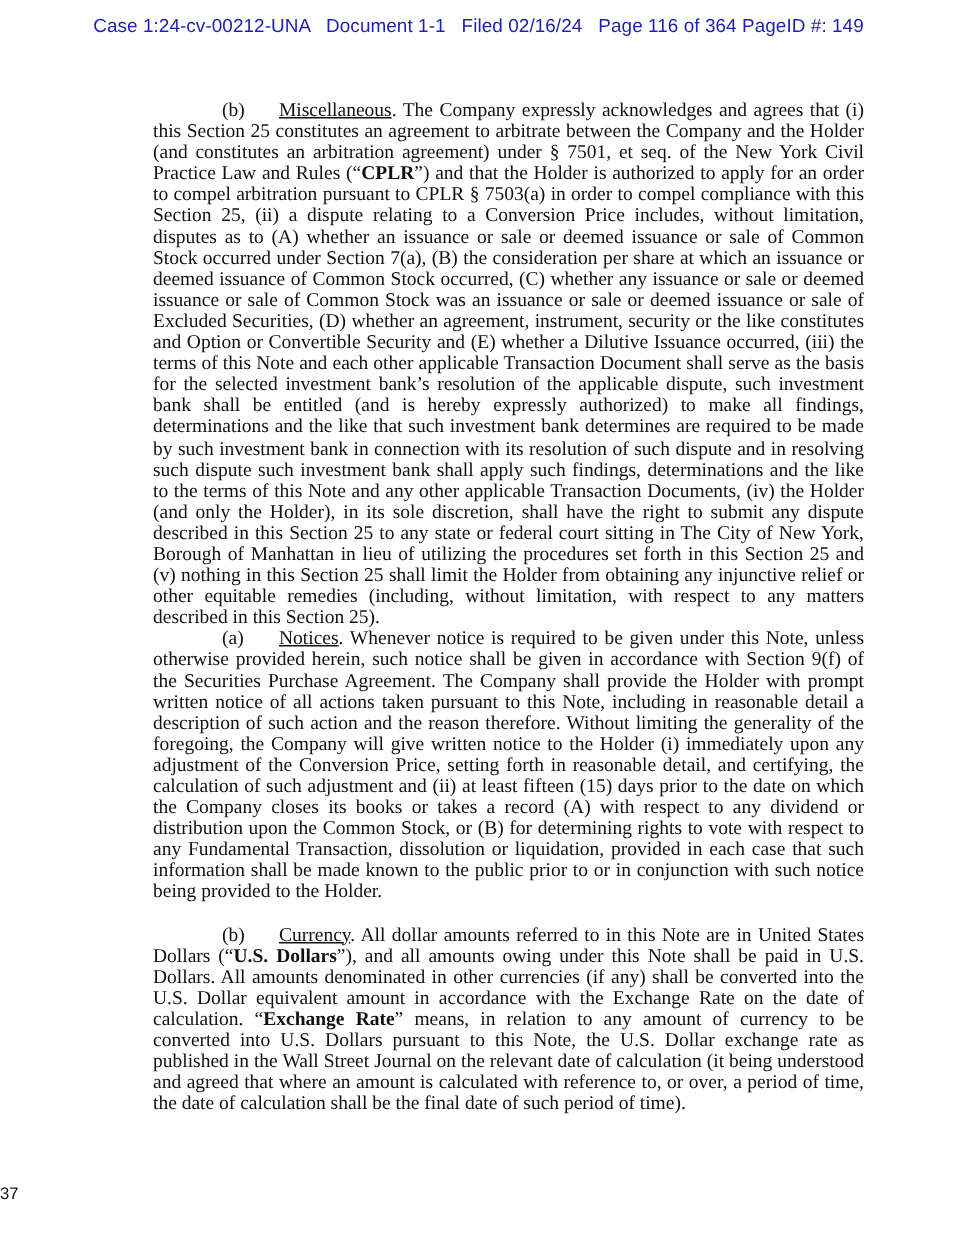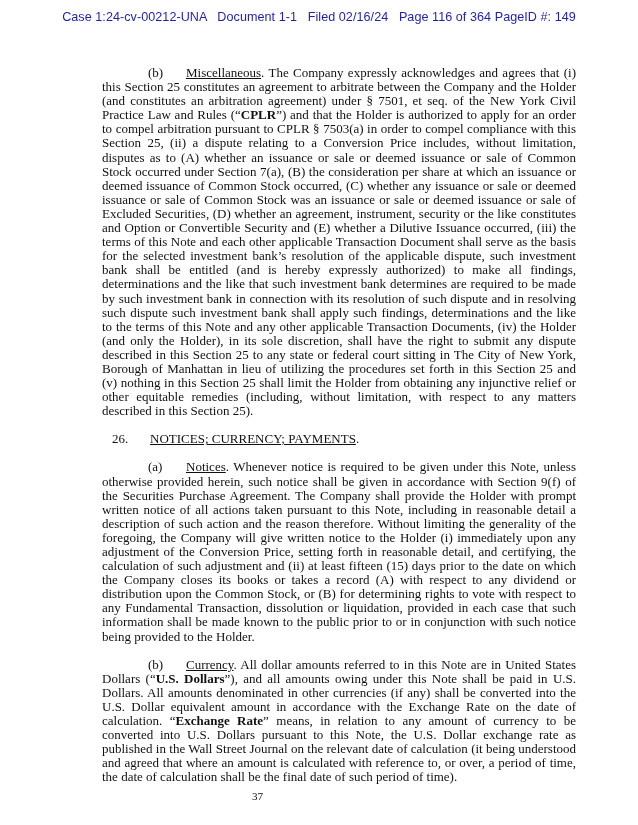--- a/index.html
+++ b/index.html
@@ -15,34 +15,33 @@
     color: #111; text-align: justify;
   }
   .para { margin: 0; text-indent: 46px; }
   .para .sub { display: inline-block; width: 38px; text-indent: 0; }
   .heading { margin: 14px 0 14px 10px; text-indent: 0; }
   .heading .num { display: inline-block; width: 38px; }
   .gap { height: 14px; }
   u { text-decoration: underline; }
   b { font-weight: bold; }
   .pagenum {
-    position: absolute; top: 790px; left: 0; width: 515px; text-align: center;
-    font-family: Liberation Serif, serif; font-size: 11.15px; color: #111;
+    position: absolute; top: 790px; left: 0; width: 515px; text-align: left;
+    font-family: Liberation Sans, sans-serif; font-size: 11.15px; color: #111;
   }
 </style>
 </head>
 <body>
 
 <div class="header">Case 1:24-cv-00212-UNA   Document 1-1   Filed 02/16/24   Page 116 of 364 PageID #: 149</div>
 
 <div class="page">
 
   <p class="para"><span class="sub">(b)</span><u>Miscellaneous</u><span>.  The Company expressly acknowledges and agrees that (i) this Section 25 constitutes an agreement to arbitrate between the Company and the Holder (and constitutes an arbitration agreement) under § 7501, et seq. of the New York Civil Practice Law and Rules (“</span><b>CPLR</b><span>”) and that the Holder is authorized to apply for an order to compel arbitration pursuant to CPLR § 7503(a) in order to compel compliance with this Section 25, (ii) a dispute relating to a Conversion Price includes, without limitation, disputes as to (A) whether an issuance or sale or deemed issuance or sale of Common Stock occurred under Section 7(a), (B) the consideration per share at which an issuance or deemed issuance of Common Stock occurred, (C) whether any issuance or sale or deemed issuance or sale of Common Stock was an issuance or sale or deemed issuance or sale of Excluded Securities, (D) whether an agreement, instrument, security or the like constitutes and Option or Convertible Security and (E) whether a Dilutive Issuance occurred, (iii) the terms of this Note and each other applicable Transaction Document shall serve as the basis for the selected investment bank’s resolution of the applicable dispute, such investment bank shall be entitled (and is hereby expressly authorized) to make all findings, determinations and the like that such investment bank determines are required to be made by such investment bank in connection with its resolution of such dispute and in resolving such dispute such investment bank shall apply such findings, determinations and the like to the terms of this Note and any other applicable Transaction Documents, (iv) the Holder (and only the Holder), in its sole discretion, shall have the right to submit any dispute described in this Section 25 to any state or federal court sitting in The City of New York, Borough of Manhattan in lieu of utilizing the procedures set forth in this Section 25 and (v) nothing in this Section 25 shall limit the Holder from obtaining any injunctive relief or other equitable remedies (including, without limitation, with respect to any matters described in this Section 25).</span></p>
 
-  <p class="heading"><span class="num">26.</span><u>NOTICES; CURRENCY; PAYMENTS</u><span>.</span></p>
 
   <p class="para"><span class="sub">(a)</span><u>Notices</u><span>.  Whenever notice is required to be given under this Note, unless otherwise provided herein, such notice shall be given in accordance with Section 9(f) of the Securities Purchase Agreement.  The Company shall provide the Holder with prompt written notice of all actions taken pursuant to this Note, including in reasonable detail a description of such action and the reason therefore.  Without limiting the generality of the foregoing, the Company will give written notice to the Holder (i) immediately upon any adjustment of the Conversion Price, setting forth in reasonable detail, and certifying, the calculation of such adjustment and (ii) at least fifteen (15) days prior to the date on which the Company closes its books or takes a record (A) with respect to any dividend or distribution upon the Common Stock, or (B) for determining rights to vote with respect to any Fundamental Transaction, dissolution or liquidation, provided in each case that such information shall be made known to the public prior to or in conjunction with such notice being provided to the Holder.</span></p>
 
   <div class="gap"></div>
 
   <p class="para"><span class="sub">(b)</span><u>Currency</u><span>.  All dollar amounts referred to in this Note are in United States Dollars (“</span><b>U.S. Dollars</b><span>”), and all amounts owing under this Note shall be paid in U.S. Dollars.  All amounts denominated in other currencies (if any) shall be converted into the U.S. Dollar equivalent amount in accordance with the Exchange Rate on the date of calculation.  “</span><b>Exchange Rate</b><span>” means, in relation to any amount of currency to be converted into U.S. Dollars pursuant to this Note, the U.S. Dollar exchange rate as published in the Wall Street Journal on the relevant date of calculation (it being understood and agreed that where an amount is calculated with reference to, or over, a period of time, the date of calculation shall be the final date of such period of time).</span></p>
 
 </div>
 
 <div class="pagenum">37</div>

